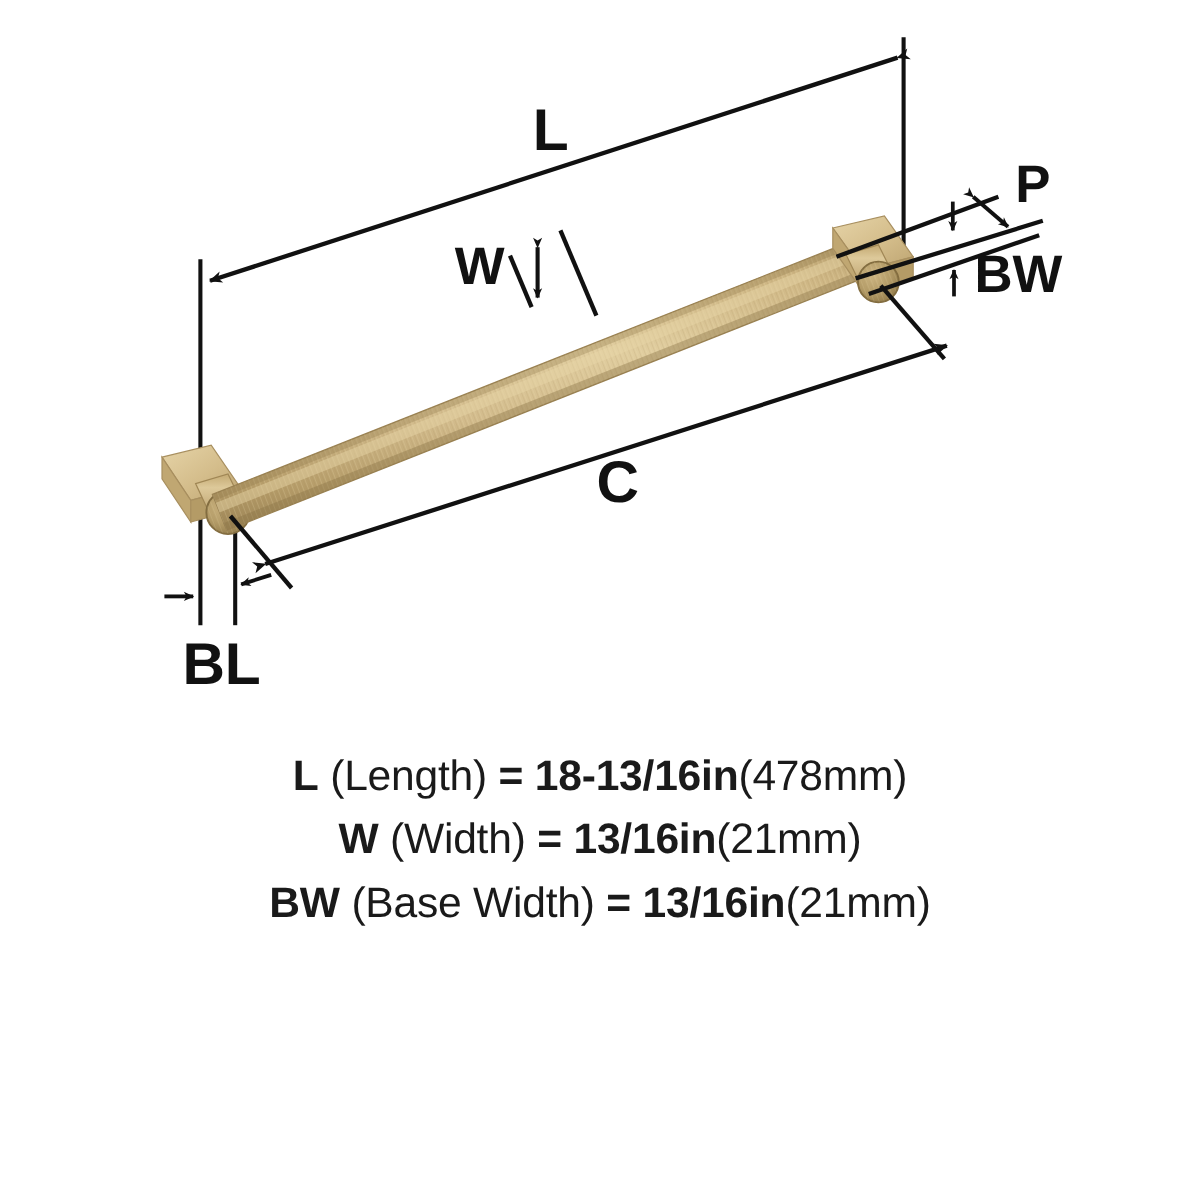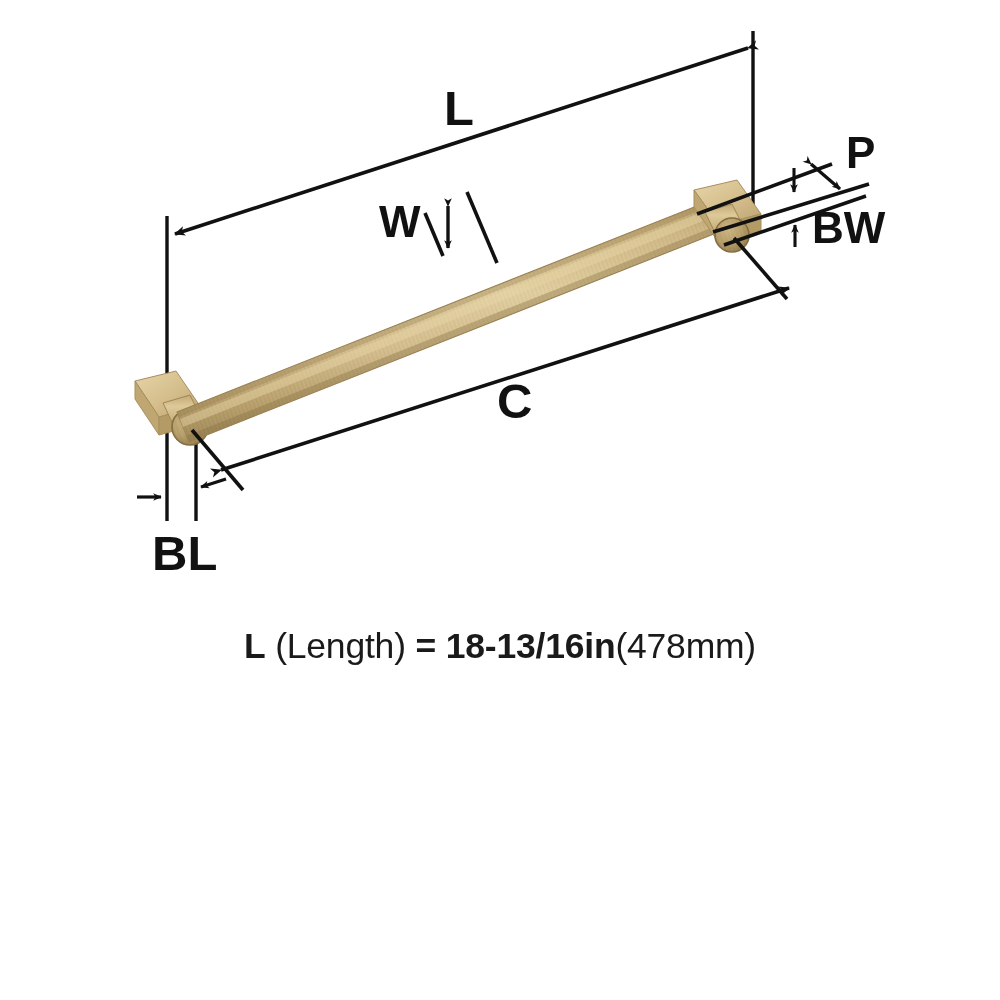--- a/index.html
+++ b/index.html
@@ -215,20 +215,32 @@
 
   <div id="spec-list">
 
     <div class="spec-row">
       <span class="spec-code">L</span>
       <span class="spec-name">(Length)</span>
       <span class="spec-eq">=</span>
       <span class="spec-imperial">18-13/16in</span><span class="spec-metric">(478mm)</span>
     </div>
 
-
-
-
-
+    <div class="spec-row">
+      <span class="spec-code">W</span>
+      <span class="spec-name">(Width)</span>
+      <span class="spec-eq">=</span>
+      <span class="spec-imperial">13/16in</span><span class="spec-metric">(21mm)</span>
+    </div>
+
+
+
+
+    <div class="spec-row">
+      <span class="spec-code">BW</span>
+      <span class="spec-name">(Base Width)</span>
+      <span class="spec-eq">=</span>
+      <span class="spec-imperial">13/16in</span><span class="spec-metric">(21mm)</span>
+    </div>
 
   </div>
 
 </div>
 
 </body></html>

